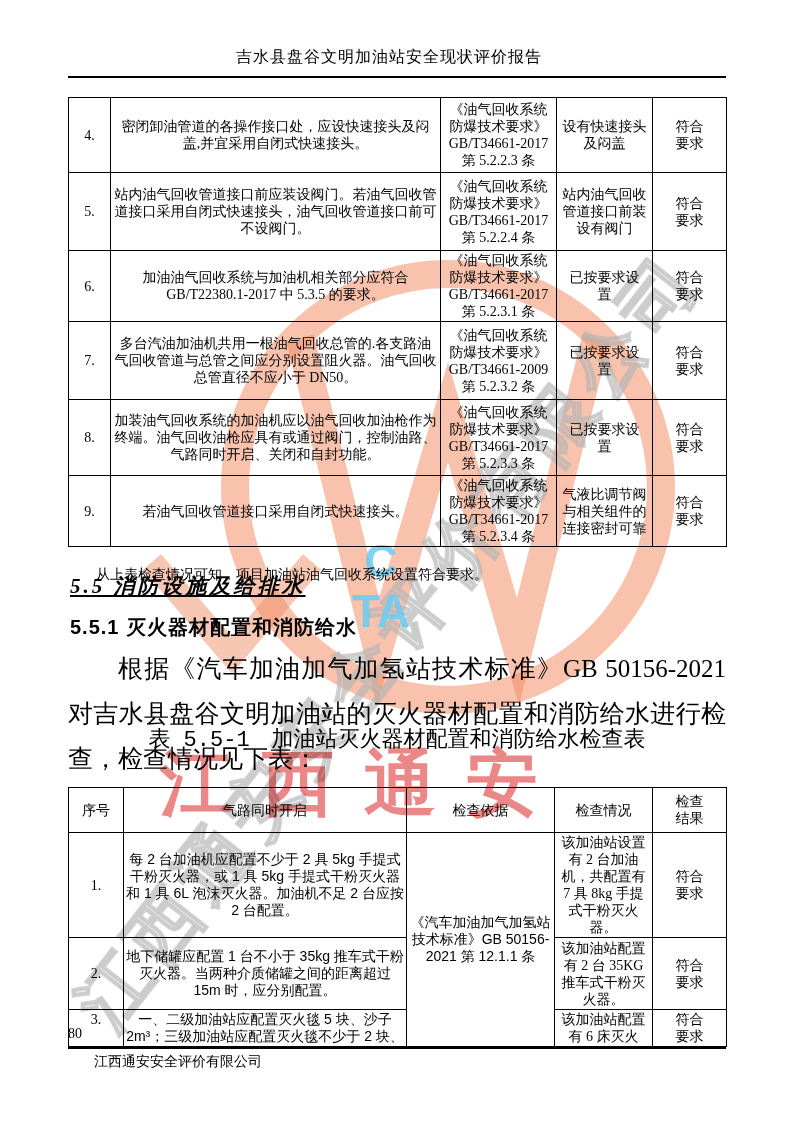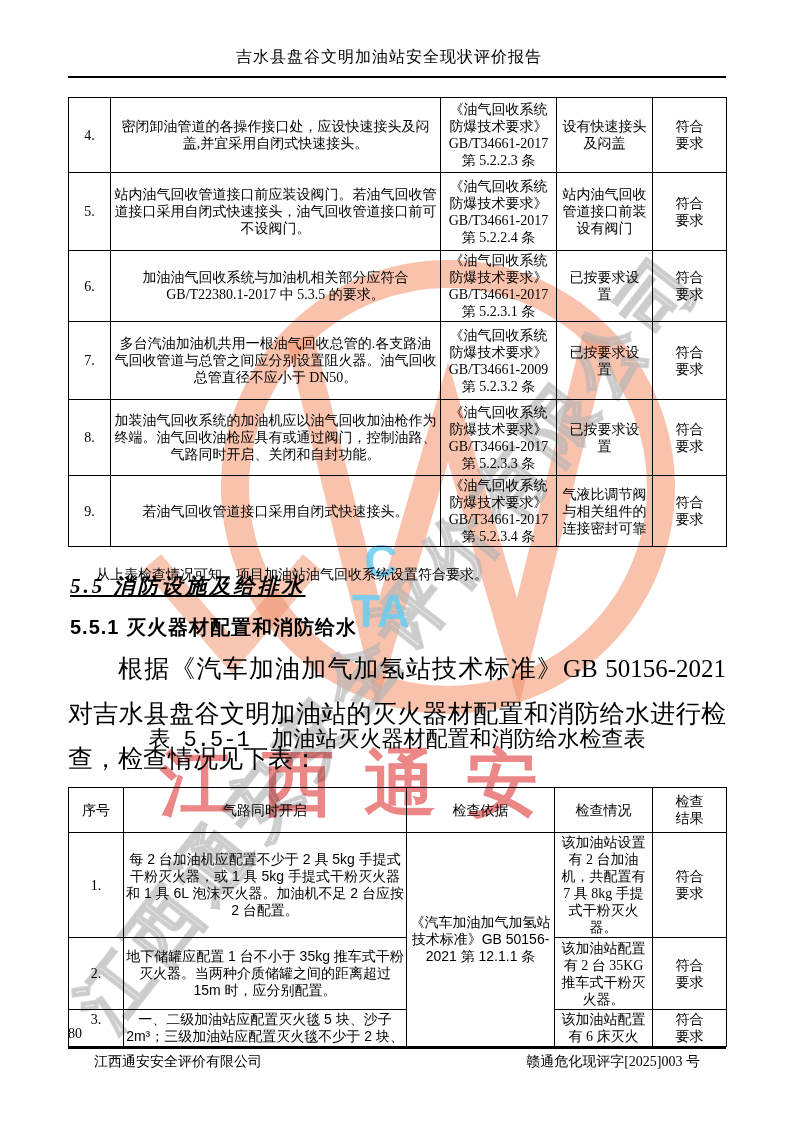--- a/index.html
+++ b/index.html
@@ -217,18 +217,17 @@
               <div class="clip"><span class="narrow2">符合要求</span></div>
             </td>
       </tr>
     </tbody>
       </table>
 
     <div class="footer-pageno">80</div>
     <div class="footer-rule"></div>
     <div class="footer-row">
       <span class="fl">江西通安安全评价有限公司</span>
-      <span class="fr">赣通危化现评字[2025]003 号</span>
     </div>
   </div>
 
   <div class="wm-red">江西通安</div>
 </div>
 
 </body></html>

